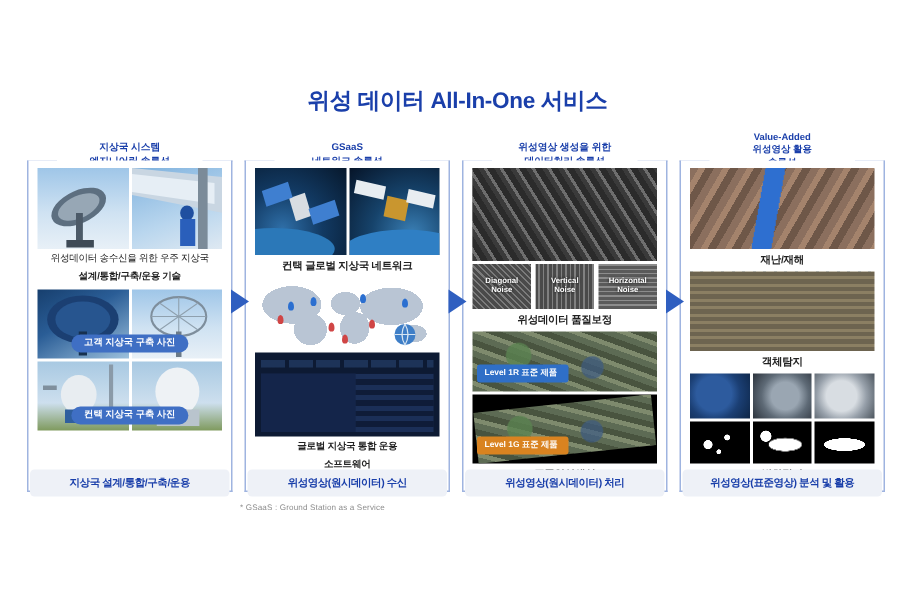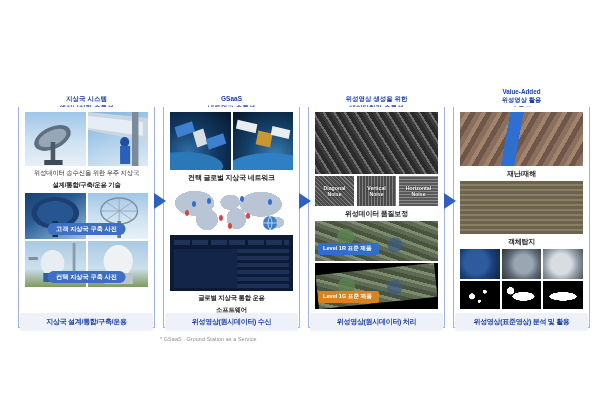--- a/index.html
+++ b/index.html
@@ -161,20 +161,21 @@
       linear-gradient(90deg,#14254a 0 55%,transparent 55%),
       repeating-linear-gradient(0deg,#1b2f57 0 9%,#0f1c38 9% 18%);}
   .pin{position:absolute;width:4px;height:6px;background:#2b6fd0;border-radius:50% 50% 50% 50%/60% 60% 40% 40%;}
   .pin.red{background:#d04545;}
 </style>
 </head>
 <body>
 
 <div class="page">
 
+  <div class="title">위성 데이터 All-In-One 서비스</div>
 
   <div class="cols">
 
     <div class="colwrap">
       <div class="colhead">
         <span>지상국 시스템</span>
         <span>엔지니어링 솔루션</span>
       </div>
       <div class="notch l"></div>
       <div class="notch r"></div>

